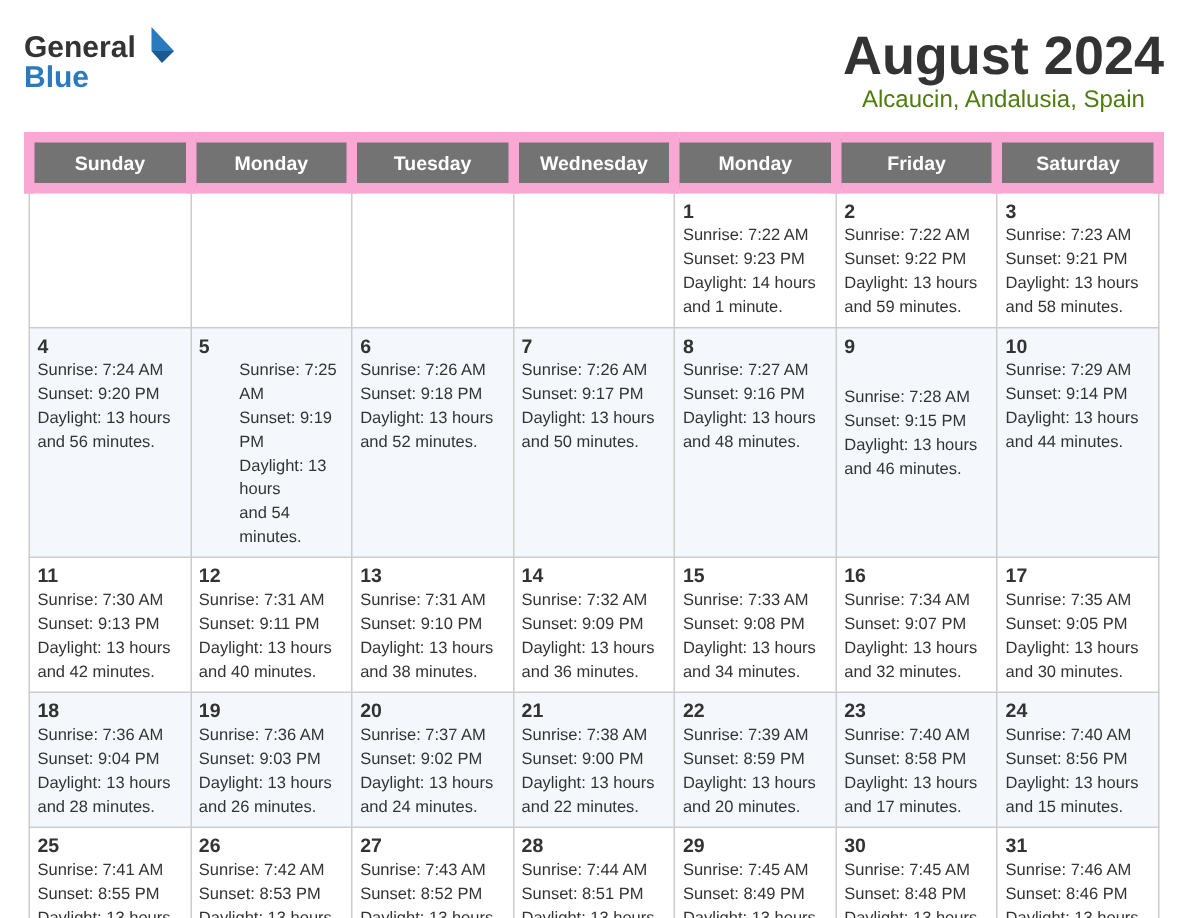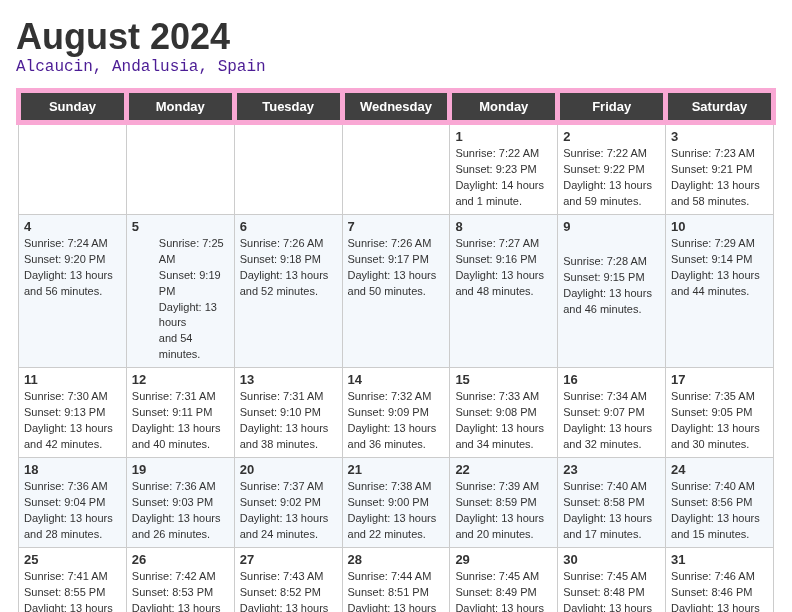--- a/index.html
+++ b/index.html
@@ -17,44 +17,43 @@
       display: flex;
       justify-content: space-between;
       align-items: flex-start;
       margin-bottom: 12px;
     }
     .logo {
       display: flex;
       align-items: center;
     }
     .title-block {
-      text-align: left;
+      text-align: center;
     }
     .main-title {
       font-size: 36px;
       font-weight: bold;
       color: #333;
     }
     .subtitle {
       font-size: 16px;
-      color: #4c1d95;
-      font-family: Liberation Mono, monospace;
+      color: #4d7c0f;
     }
     table {
       width: 100%;
       border-collapse: collapse;
       table-layout: fixed;
     }
     thead th {
-      background-color: #404040;
+      background-color: #737373;
       color: #fff;
       text-align: center;
       padding: 6px 4px;
       font-size: 13px;
-      border: 5px solid #f9a8d4;
+      border: 7px solid #f9a8d4;
     }
     tbody tr {
       background: #fff;
     }
     tbody tr:nth-child(even) {
       background: #f4f8fc;
     }
     tbody td {
       border: 1px solid #ccc;
       vertical-align: top;
@@ -74,20 +73,32 @@
     }
     .empty-cell {
       background: #fff;
     }
   </style>
 </head>
 <body>
 
 <div class="page">
   <div class="header">
+    <div class="logo">
+      <div>
+        <svg width="110" height="48" viewBox="0 0 110 48">
+
+          <text x="0" y="22" font-family="Arial" font-weight="bold" font-size="20" fill="#333">General</text>
+
+          <polygon points="85,2 100,18 85,18" fill="#2a7abf"></polygon>
+          <polygon points="85,18 100,18 92,26" fill="#1a5a8f"></polygon>
+          <text x="0" y="42" font-family="Arial" font-weight="bold" font-size="20" fill="#2a7abf">Blue</text>
+        </svg>
+      </div>
+    </div>
     <div class="title-block">
       <div class="main-title">August 2024</div>
       <div class="subtitle">Alcaucin, Andalusia, Spain</div>
     </div>
   </div>
 
   <table>
     <thead>
       <tr>
       <th>Sunday</th>

